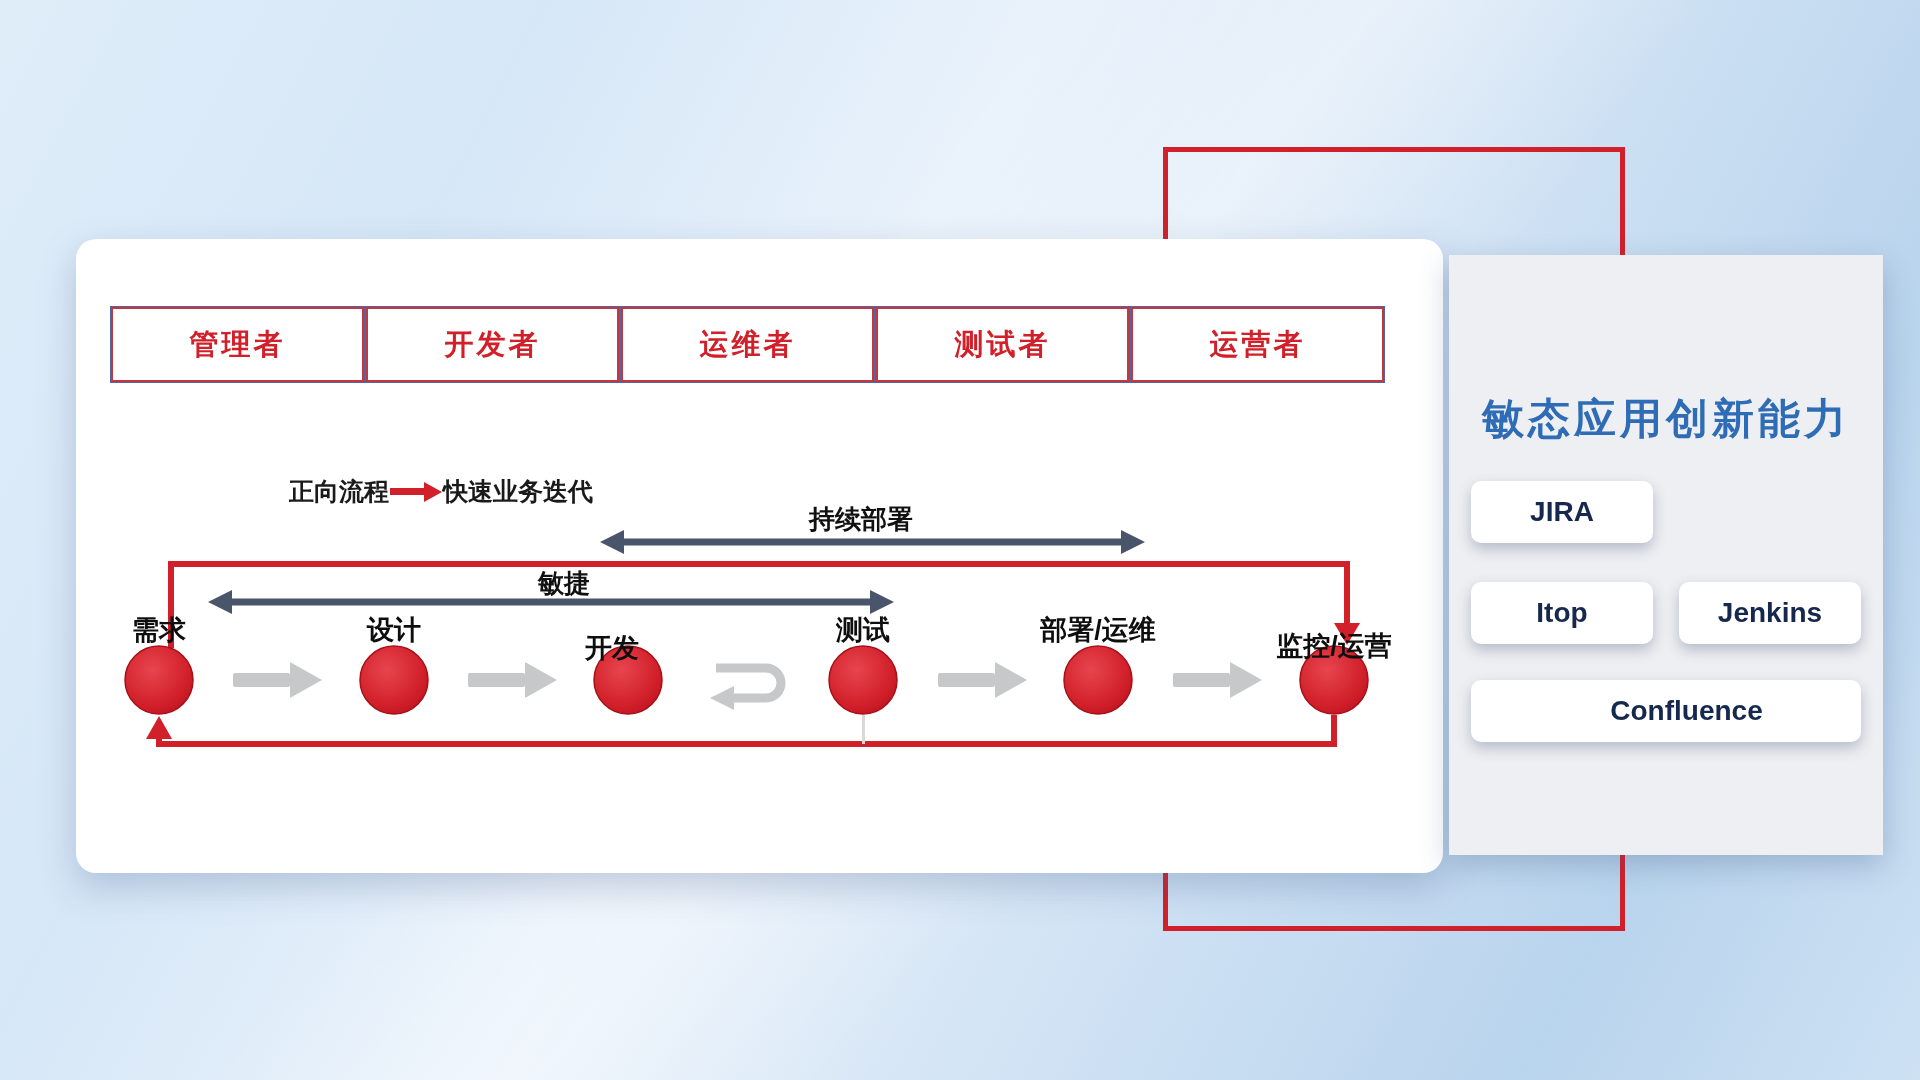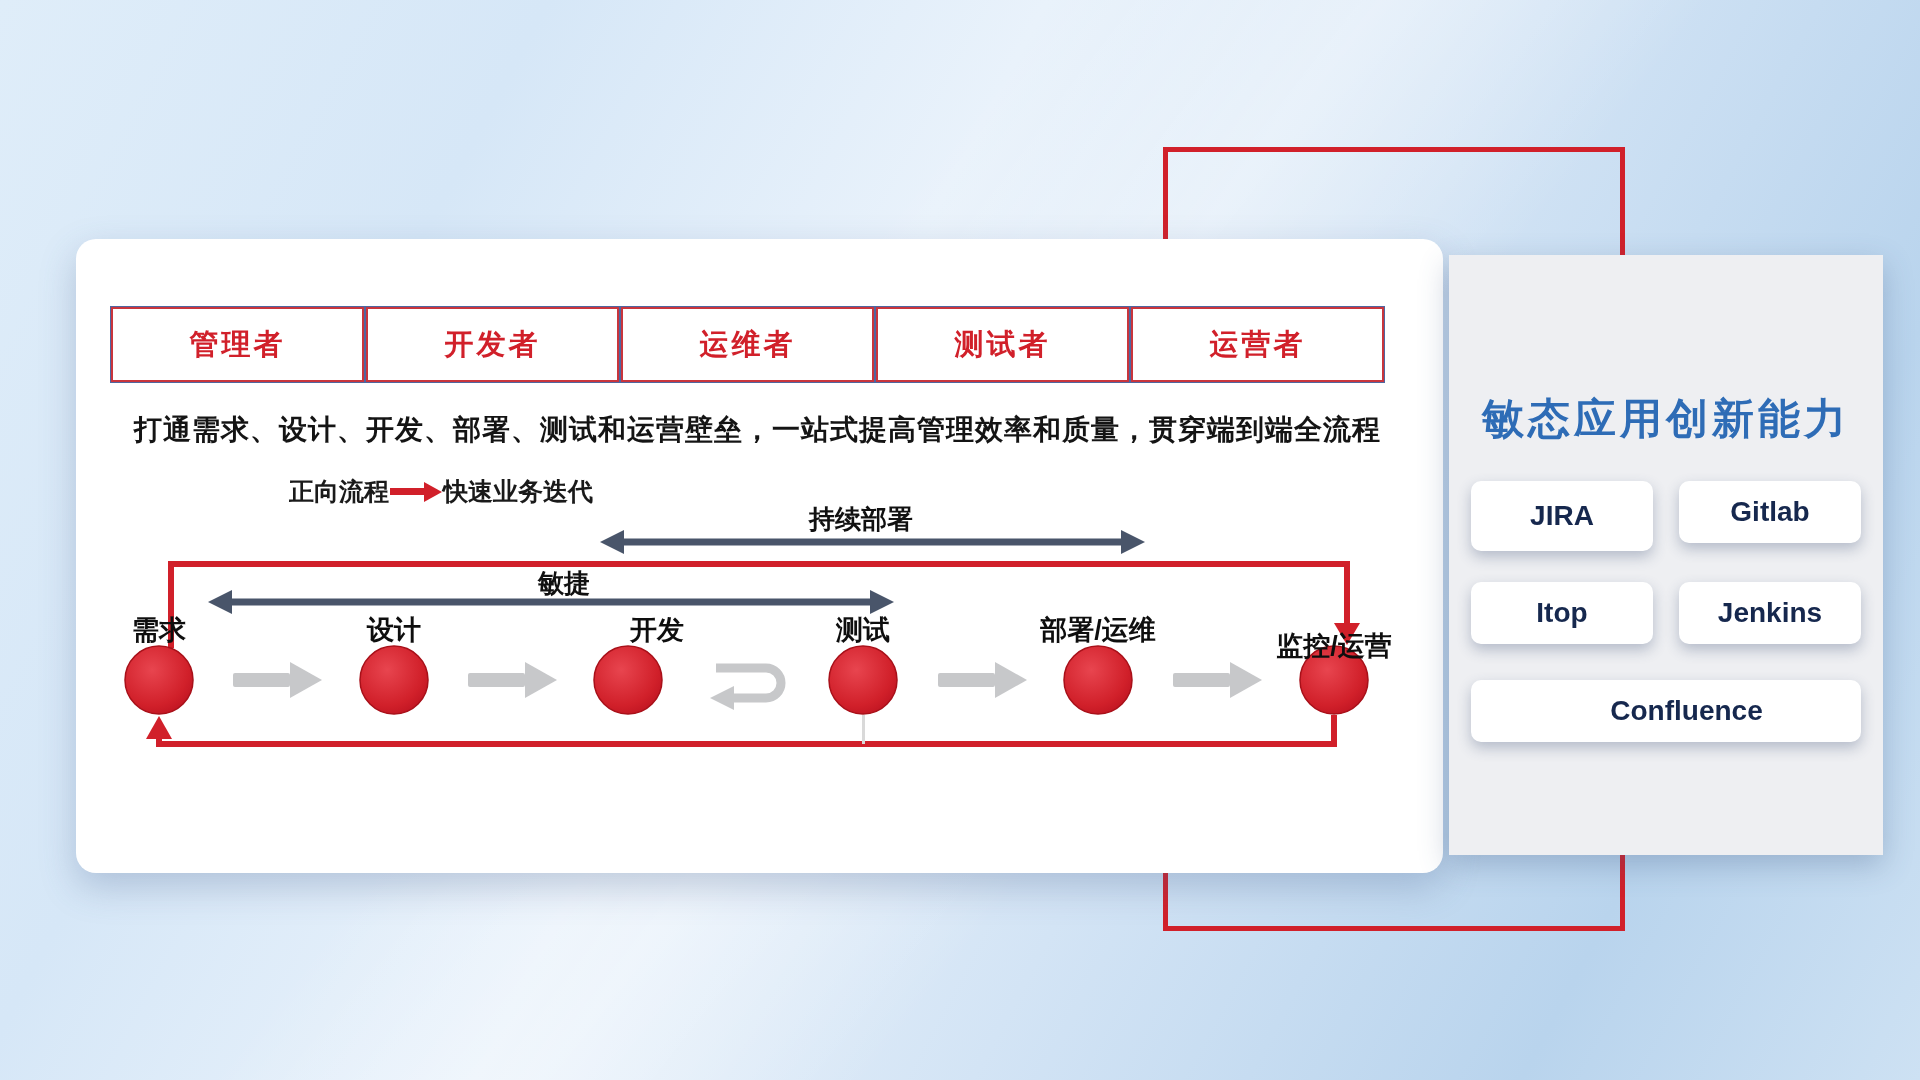--- a/index.html
+++ b/index.html
@@ -37,38 +37,38 @@
   .arrow-ic .shaft { display:block; width:34px; height:7px; background:#d1202a; }
   .arrow-ic .head-r { display:block; width:0; height:0; border-left:18px solid #d1202a;
     border-top:10px solid transparent; border-bottom:10px solid transparent; }
   .arrow-ic .head-l { display:block; width:0; height:0; border-right:18px solid #d1202a;
     border-top:10px solid transparent; border-bottom:10px solid transparent; }
 
   .flow-svg { position:absolute; left:0; top:0; }
 
   .node-label { position:absolute; top:373px; transform:translateX(-50%);
     font-size:27px; font-weight:bold; color:#0e0e0e; white-space:nowrap; }
-  .nl-1 { left:83px; } .nl-2 { left:318px; } .nl-3 { left:581px; }
+  .nl-1 { left:83px; } .nl-2 { left:318px; } .nl-3 { left:536px;margin-top:18px; }
   .nl-4 { left:787px; } .nl-5 { left:1022px; } .nl-6 { left:1258px;margin-top:16px; }
 
   .arrow-label { position:absolute; transform:translateX(-50%); font-size:26px;
     font-weight:bold; color:#111; white-space:nowrap; }
   .lbl-cd { left:785px; top:263px; }
   .lbl-agile { left:488px; top:327px; }
 
   
   .panel { position:absolute; left:1449px; top:255px; width:434px; height:600px;
     background:#eeeff2; z-index:3; box-shadow:0 10px 28px rgba(60,85,130,.30); }
   .panel-title { position:absolute; width:100%; text-align:center; color:#2e6cb6;
     font-weight:bold; font-size:42px; letter-spacing:4px; white-space:nowrap; }
   .pt-1 { top:40px; } .pt-2 { top:136px; }
   .tool { position:absolute; background:#fff; border-radius:10px;
     box-shadow:0 6px 14px rgba(50,70,110,.30); display:flex; align-items:center;
     justify-content:center; font-size:28px; font-weight:bold; color:#16284e; }
-  .tool-jira { left:22px;  top:226px; width:182px; height:70px; }
+  .tool-jira { left:22px;  top:226px; width:182px; height:62px; }
   .tool-gitlab { left:230px; top:226px; width:182px; height:62px; }
   .tool-itop { left:22px;  top:327px; width:182px; height:62px;text-align:right; }
   .tool-jenkins { left:230px; top:327px; width:182px; height:62px; }
   .tool-confluence { left:22px; top:425px; width:390px; height:62px;padding-left:41px; }
 </style>
 </head>
 <body>
 
 <div class="stage">
 
@@ -87,21 +87,20 @@
         <div class="role-inner">运维者</div>
       </div>
       <div class="role-box">
         <div class="role-inner">测试者</div>
       </div>
       <div class="role-box">
         <div class="role-inner">运营者</div>
       </div>
     </div>
 
-    <div class="subtitle">打通需求、设计、开发、部署、测试和运营壁垒，一站式提高管理效率和质量，贯穿端到端全流程</div>
 
     <div class="legend-forward">
       <span>正向流程</span>
       <span class="arrow-ic">
           <i class="shaft"></i>
           <i class="head-r"></i>
         </span>
       <span>快速业务迭代</span>
     </div>
 
@@ -173,19 +172,18 @@
 
     <div class="arrow-label lbl-cd">持续部署</div>
     <div class="arrow-label lbl-agile">敏捷</div>
 
 
   </div>
 
   <div class="panel">
     <div class="panel-title pt-2">敏态应用创新能力</div>
     <div class="tool tool-jira">JIRA</div>
-    <div class="tool tool-gitlab">Gitlab</div>
     <div class="tool tool-itop">Itop</div>
     <div class="tool tool-jenkins">Jenkins</div>
     <div class="tool tool-confluence">Confluence</div>
   </div>
 
 </div>
 
 </body></html>

